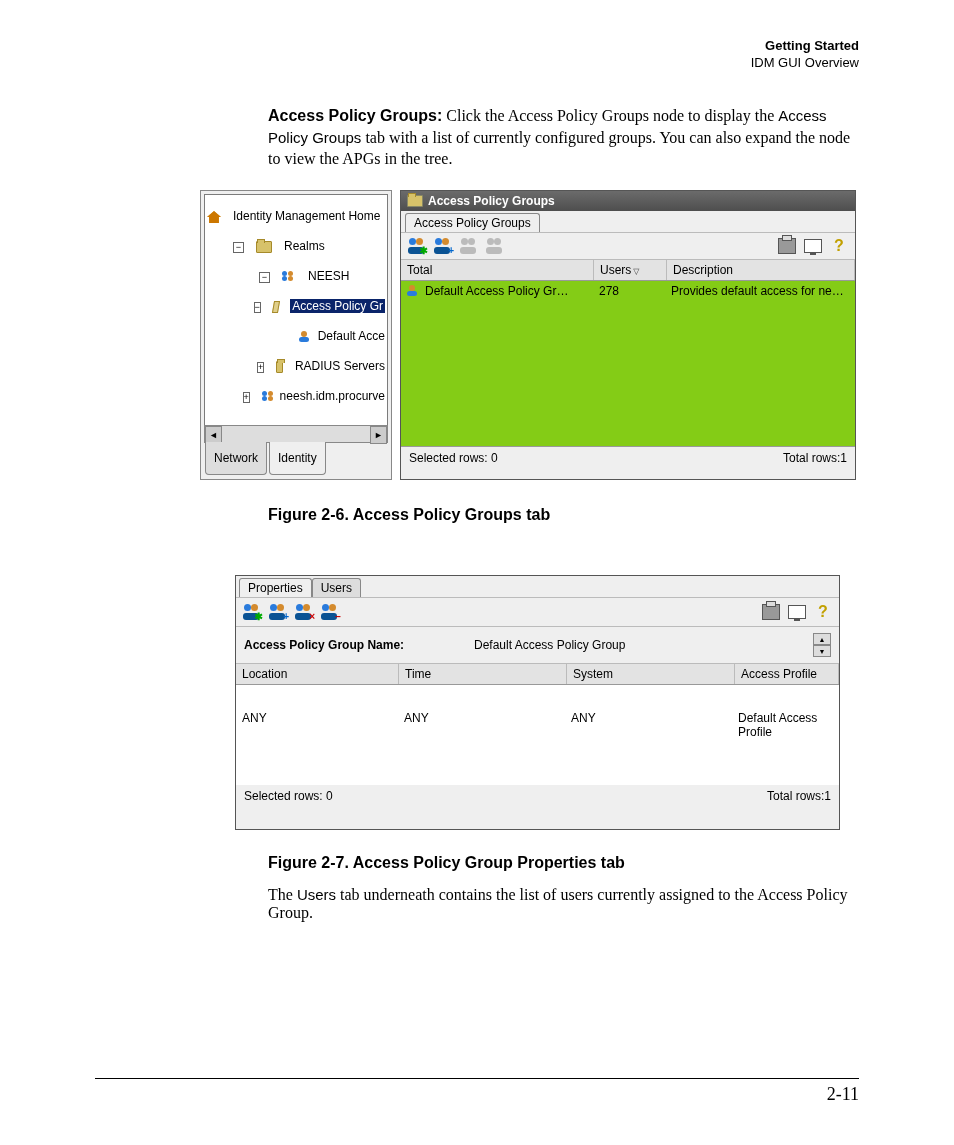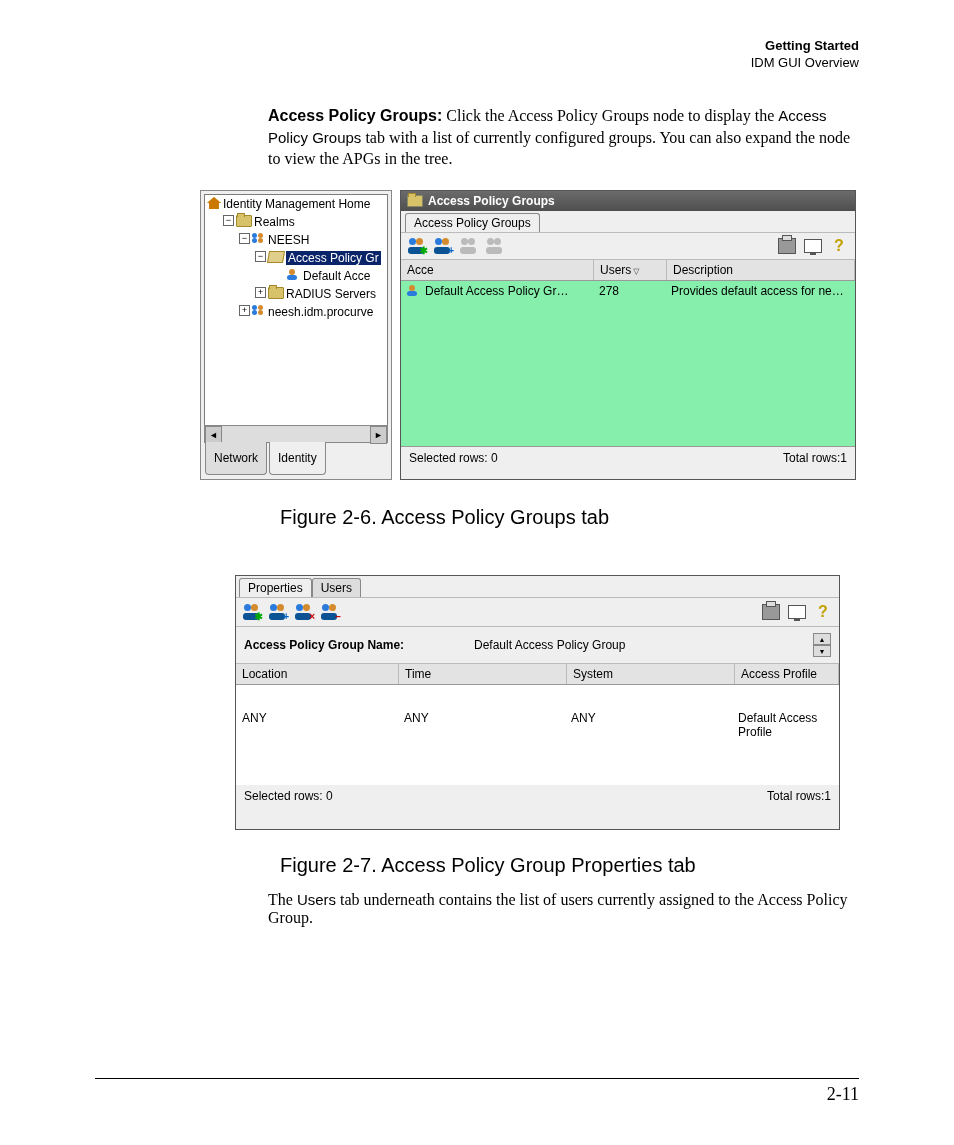--- a/index.html
+++ b/index.html
@@ -39,23 +39,23 @@
   .para .pbold {
     font-family: Arial, Helvetica, sans-serif;
     font-weight: bold;
   }
   .para .gui {
     font-family: Arial, Helvetica, sans-serif;
     font-size: 15px;
   }
   .caption {
     font-family: Arial, Helvetica, sans-serif;
-    font-weight: normal;
-    font-size: 20px;
-    margin: 14px 0 14px 12px;
+    font-weight: bold;
+    font-size: 16px;
+    margin: 14px 0 14px 0;
   }
   
   .fig1 {
     position: absolute;
     left: 200px;
     top: 190px;
     width: 660px;
     height: 290px;
     font-family: Tahoma, Arial, sans-serif;
     font-size: 12px;
@@ -73,22 +73,23 @@
     background: #fff;
     border: 1px solid #7b7b7b;
     position: absolute;
     left: 3px; top: 3px; right: 3px; height: 230px;
     overflow: hidden;
   }
   .tree-line {
     white-space: nowrap;
     padding: 2px 2px;
     display: flex;
-    align-items: flex-start;
-    gap: 2px;
+    align-items: flex-end;
+    gap: 12px;
+    margin-top: 12px;
   }
   .tree-indent { display:inline-block; width: 14px; }
   .expander {
     width: 9px; height: 9px;
     border: 1px solid #666;
     display: inline-flex;
     align-items: center; justify-content: center;
     font-size: 9px; line-height: 1;
     background: #fff;
     color:#000;
@@ -193,21 +194,21 @@
   .ic-help { color:#c2a000; font-weight:bold; font-size:16px; }
   .rp-header-row {
     display:flex; font-size:12px; background:#e3e3e3; border-bottom:1px solid #999;
   }
   .rp-header-row > div { padding:3px 6px; border-right:1px solid #bbb; }
   .col-name { width: 180px; }
   .col-users { width: 60px; position:relative; }
   .col-desc { flex:1; }
   .sort-tri { font-size:8px; color:#444; margin-left:2px; }
   .rp-body {
-    background:#86efac; height: 165px; border-bottom:1px solid #999;
+    background:#84cc16; height: 165px; border-bottom:1px solid #999;
   }
   .rp-row { display:flex; font-size:12px; padding: 3px 0; }
   .rp-row > div { padding: 0 6px; }
   .rp-status {
     display:flex; justify-content:space-between;
     padding: 4px 8px; font-size:12px; background:#efefef;
   }
 
   
   .fig2 {
@@ -407,21 +408,21 @@
           <span class="tb-ic">
               <span class="ic-print"></span>
             </span>
           <span class="tb-ic">
               <span class="ic-monitor"></span>
             </span>
           <span class="tb-ic ic-help">?</span>
         </div>
       </div>
       <div class="rp-header-row">
-        <div class="col-name">Acce</div>
+        <div class="col-name">Total</div>
         <div class="col-users"><span>Users</span><span class="sort-tri">▽</span></div>
         <div class="col-desc">Description</div>
       </div>
       <div class="rp-body">
         <div class="rp-row">
           <div class="col-name" style="display:flex;align-items:center;gap:4px;">
             <span class="ic ic-groupsm"></span>
             <span>Default Access Policy Gr…</span>
           </div>
           <div class="col-users">278</div>

